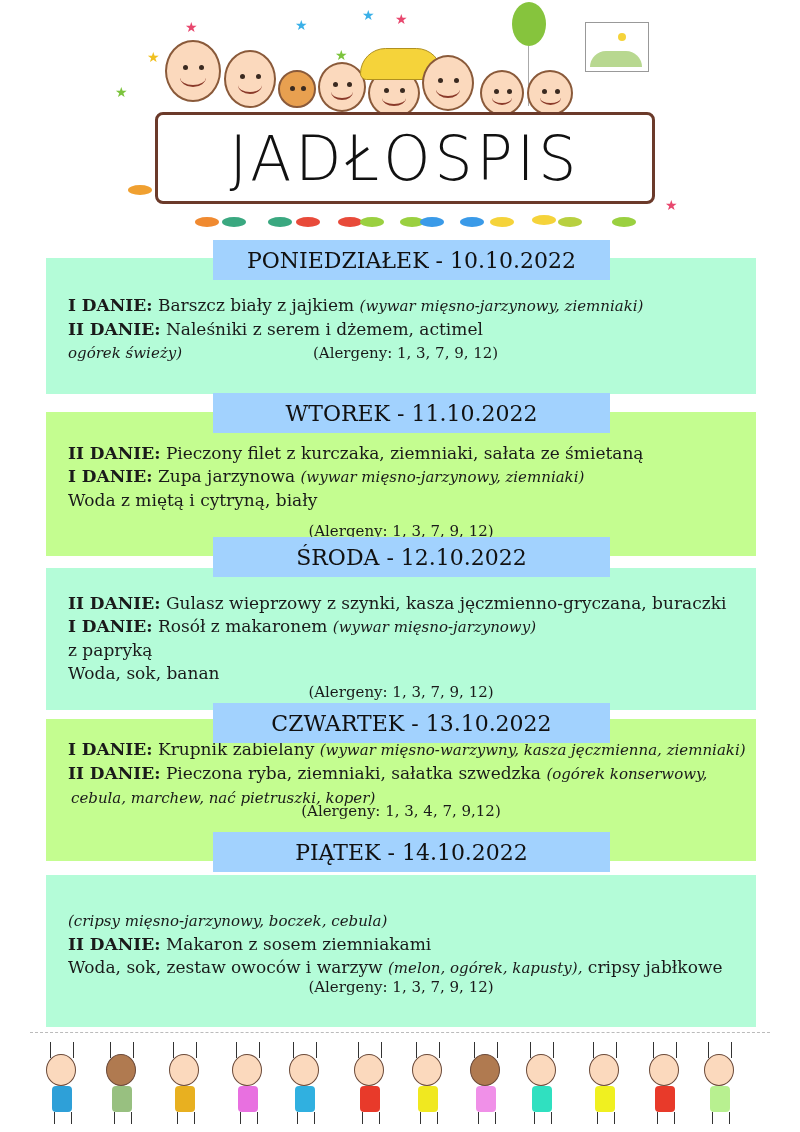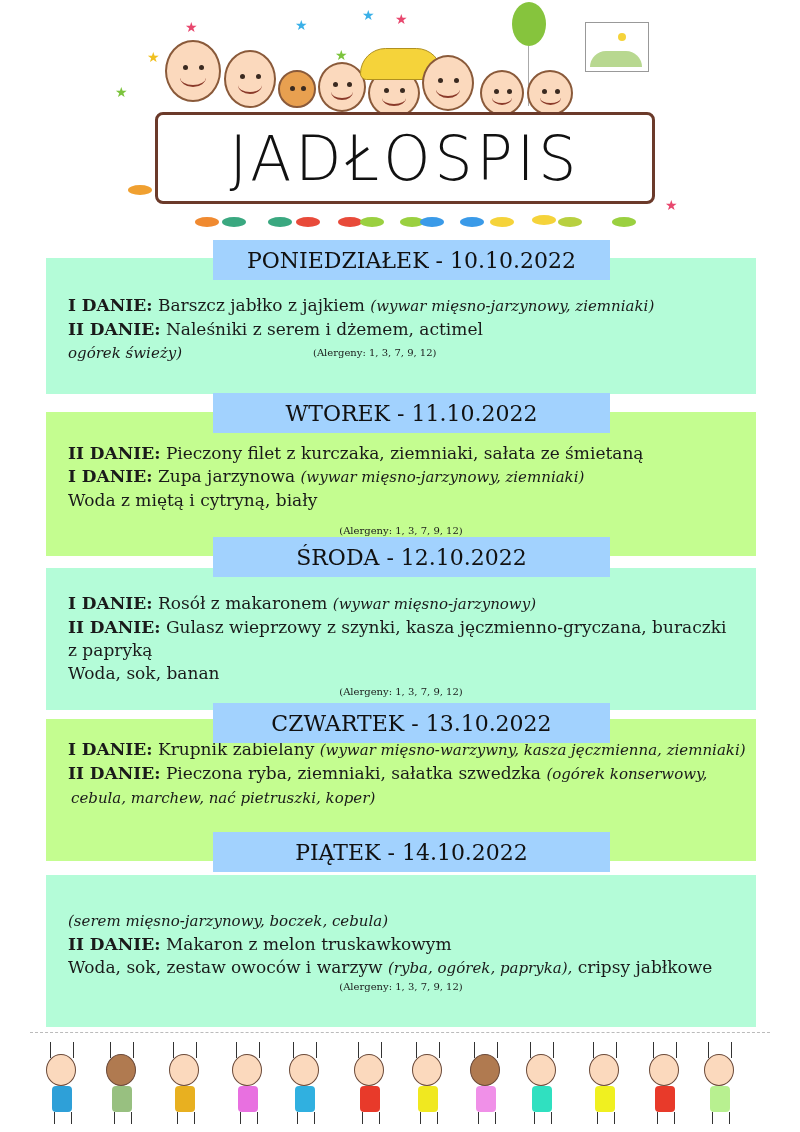--- a/index.html
+++ b/index.html
@@ -35,21 +35,21 @@
   .day-box.mint { background: #b4fcd8; }
   .day-box.lime { background: #c4fd90; }
   .day-header {
     position: absolute; left: 213px; width: 397px; height: 40px;
     background: #a2d2fe; display: flex; align-items: center; justify-content: center;
     font-size: 22px; color: #111; white-space: nowrap;
   }
   .line { font-size: 17px; line-height: 23px; white-space: nowrap; }
   .line b { font-weight: bold; }
   .line i { font-style: italic; font-size: 15px; }
-  .allergens { font-size: 10px; text-align: center; line-height: 14px; }
+  .allergens { font-size: 15px; text-align: center; line-height: 14px; }
 
   
   .footer-art { position: absolute; left: 0; top: 1030px; width: 800px; height: 102px; }
   .footer-line { position: absolute; left: 30px; top: 2px; width: 740px; border-top: 1px dashed #bbb; }
   .hang-kid { position: absolute; top: 12px; width: 40px; height: 90px; }
   .hang-kid .arms { position: absolute; left: 8px; top: 0; width: 22px; height: 16px; border-left: 1px solid #333; border-right: 1px solid #333; }
   .hang-kid .head { position: absolute; left: 4px; top: 12px; width: 30px; height: 32px; border-radius: 50%; background: #fbd9bd; border: 1px solid #6b4a3a; box-sizing: border-box; }
   .hang-kid .body { position: absolute; left: 10px; top: 44px; width: 20px; height: 26px; border-radius: 4px; }
   .hang-kid .legs { position: absolute; left: 12px; top: 70px; width: 16px; height: 12px; border-left: 1px solid #333; border-right: 1px solid #333; }
 </style>
@@ -127,55 +127,56 @@
   <div class="shoe" style="left:420px;top:217px;background:#3a9ae8"></div>
   <div class="shoe" style="left:460px;top:217px;background:#3a9ae8"></div>
   <div class="shoe" style="left:490px;top:217px;background:#f5d33a"></div>
   <div class="shoe" style="left:532px;top:215px;background:#f5d33a"></div>
   <div class="shoe" style="left:558px;top:217px;background:#b8d040"></div>
   <div class="shoe" style="left:612px;top:217px;background:#9ad040"></div>
   <div class="shoe" style="left:128px;top:185px;background:#f0a030"></div>
 </div>
 
 <div class="day-box mint" style="top:258px;height:136px;padding-top:36px">
-  <div class="line"><b>I DANIE:</b><span> Barszcz jabłko z jajkiem </span><i>(wywar mięsno-jarzynowy, ziemniaki)</i></div>
+  <div class="line"><b>I DANIE:</b><span> Barszcz biały z jajkiem </span><i>(wywar mięsno-jarzynowy, ziemniaki)</i></div>
   <div class="line"><b>II DANIE:</b><span> Naleśniki z serem i dżemem, actimel</span></div>
   <div class="line" style="position:relative"><i>ogórek świeży)</i>
     <span class="allergens" style="position:absolute;left:245px;top:5px">(Alergeny: 1, 3, 7, 9, 12)</span></div>
 </div>
 <div class="day-header" style="top:240px">PONIEDZIAŁEK - 10.10.2022</div>
 
 <div class="day-box lime" style="top:412px;height:144px;padding-top:30px">
   <div class="line"><b>II DANIE:</b><span> Pieczony filet z kurczaka, ziemniaki, sałata ze śmietaną</span></div>
   <div class="line"><b>I DANIE:</b><span> Zupa jarzynowa </span><i>(wywar mięsno-jarzynowy, ziemniaki)</i></div>
   <div class="line">Woda z miętą i cytryną, biały</div>
   <div class="allergens" style="margin-top:12px;margin-left:-22px">(Alergeny: 1, 3, 7, 9, 12)</div>
 </div>
 <div class="day-header" style="top:393px">WTOREK - 11.10.2022</div>
 
 <div class="day-box mint" style="top:568px;height:142px;padding-top:24px">
+  <div class="line"><b>II DANIE:</b><span> Gulasz wieprzowy z szynki, kasza jęczmienno-gryczana, buraczki</span></div>
   <div class="line"><b>I DANIE:</b><span> Rosół z makaronem </span><i>(wywar mięsno-jarzynowy)</i></div>
-  <div class="line"><b>II DANIE:</b><span> Gulasz wieprzowy z szynki, kasza jęczmienno-gryczana, buraczki</span></div>
   <div class="line">z papryką</div>
   <div class="line">Woda, sok, banan</div>
   <div class="allergens" style="margin-left:-22px">(Alergeny: 1, 3, 7, 9, 12)</div>
 </div>
 <div class="day-header" style="top:537px">ŚRODA - 12.10.2022</div>
 
 <div class="day-box lime" style="top:719px;height:142px;padding-top:19px">
   <div class="line"><b>I DANIE:</b><span> Krupnik zabielany </span><i>(wywar mięsno-warzywny, kasza jęczmienna, ziemniaki)</i></div>
   <div class="line"><b>II DANIE:</b><span> Pieczona ryba, ziemniaki, sałatka szwedzka </span><i>(ogórek konserwowy,</i></div>
   <div class="line" style="padding-left:3px"><i>cebula, marchew, nać pietruszki, koper)</i></div>
+  <div class="allergens" style="margin-top:-6px;margin-left:-22px">(Alergeny: 1, 3, 4, 7, 9,12)</div>
 </div>
 <div class="day-header" style="top:703px">CZWARTEK - 13.10.2022</div>
 
 <div class="day-box mint" style="top:875px;height:152px;padding-top:34px">
-  <div class="line"><i>(serem mięsno-jarzynowy, boczek, cebula)</i></div>
-  <div class="line"><b>II DANIE:</b><span> Makaron z melon truskawkowym</span></div>
-  <div class="line"><span>Woda, sok, zestaw owoców i warzyw </span><i>(ryba, ogórek, papryka),</i><span> cripsy jabłkowe</span></div>
+  <div class="line"><i>(cripsy mięsno-jarzynowy, boczek, cebula)</i></div>
+  <div class="line"><b>II DANIE:</b><span> Makaron z sosem ziemniakami</span></div>
+  <div class="line"><span>Woda, sok, zestaw owoców i warzyw </span><i>(melon, ogórek, kapusty),</i><span> cripsy jabłkowe</span></div>
   <div class="allergens" style="margin-left:-22px">(Alergeny: 1, 3, 7, 9, 12)</div>
 </div>
 <div class="day-header" style="top:832px">PIĄTEK - 14.10.2022</div>
 
 <div class="footer-art">
   <div class="footer-line"></div>
   <div class="hang-kid" style="left:42px">
       <div class="arms"></div>
       <div class="head"></div>
       <div class="body" style="background:#2ea0d8"></div>

